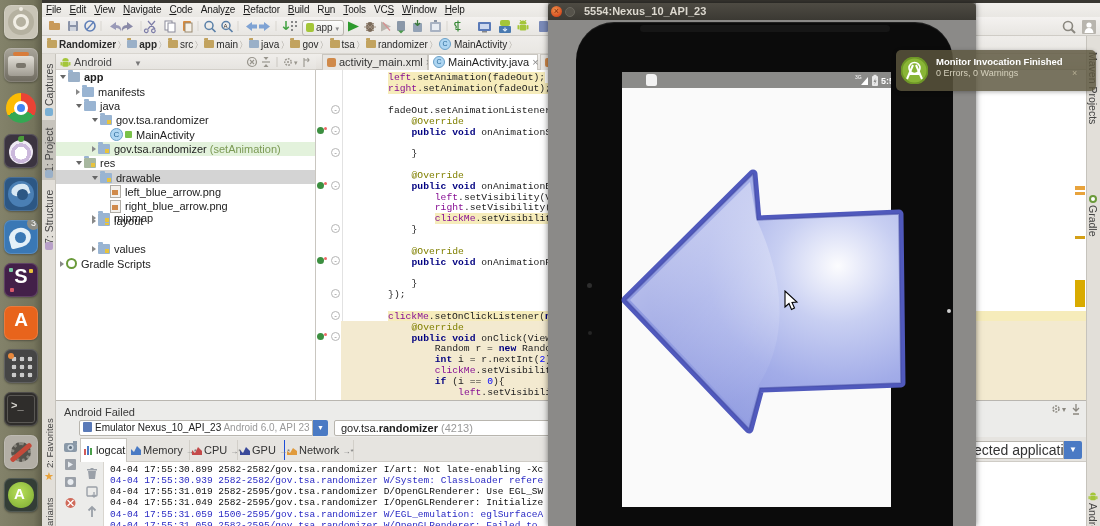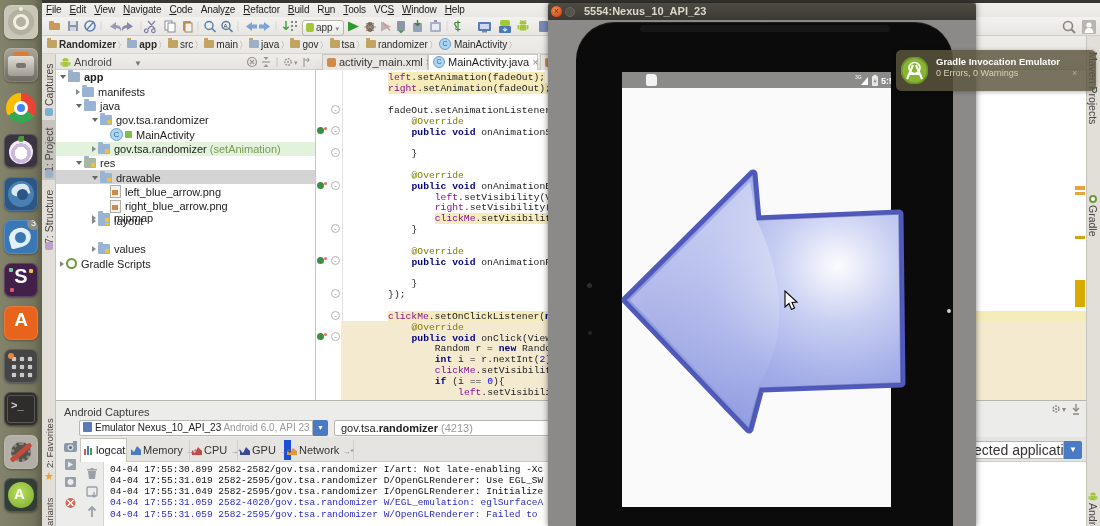--- a/index.html
+++ b/index.html
@@ -242,21 +242,21 @@
 <div class="a vtxtR" style="left:1087px;top:205px;height:40px">Gradle</div>
 <svg class="a" style="left:1088px;top:492px" width="10" height="9" viewBox="0 0 12 11">
     <path d="M2.5 4 a3.5 3.5 0 0 1 7 0 Z" fill="#a4c639"></path>
     <rect x="2.5" y="4.6" width="7" height="5.5" rx="1.5" fill="#a4c639"></rect>
     <rect x="0.5" y="5" width="1.6" height="4" rx="0.8" fill="#a4c639"></rect>
     <rect x="9.9" y="5" width="1.6" height="4" rx="0.8" fill="#a4c639"></rect>
   </svg>
 <div class="a vtxtR" style="left:1087px;top:503px;height:24px;overflow:hidden">Andro</div>
 
 <div class="a" style="left:56px;top:400px;width:1030px;height:126px;background:#ececea;border-top:1px solid #b9b6b0;box-sizing:border-box"></div>
-<div class="a" style="left:64px;top:406px;width:150px;height:12px;color:#3a3a3a;font-size:11px">Android Captures</div>
+<div class="a" style="left:64px;top:406px;width:150px;height:12px;color:#3a3a3a;font-size:11px">Android Failed</div>
 <svg class="a" style="left:1050px;top:403px" width="34" height="13" viewBox="0 0 34 13">
     <circle cx="6" cy="6" r="3" fill="none" stroke="#8a877f" stroke-width="1.5" stroke-dasharray="2 1.2"></circle>
     <circle cx="6" cy="6" r="1" fill="#8a877f"></circle>
     <text x="12" y="9" font-size="8" fill="#8a877f">▾</text>
     <path d="M26 1 v7 m-3 -3 l3 3 l3 -3 M23 11 h6" stroke="#8a877f" stroke-width="1.3" fill="none"></path>
   </svg>
 
 <div class="a" style="left:79px;top:420px;width:234px;height:16px;background:#fff;border:1px solid #b8b5ae;border-radius:2px 0 0 2px;box-sizing:border-box;line-height:14px;white-space:nowrap;overflow:hidden;font-size:10px"><span style="display:inline-block;width:9px;height:10px;background:#5a7ab8;border-radius:1px;margin:0 3px 2px 3px;vertical-align:middle"></span>Emulator Nexus_10_API_23 <span style="color:#999">Android 6.0, API 23</span></div>
 <div class="a" style="left:313px;top:420px;width:15px;height:16px;background:#4a7ac4;border-radius:0 2px 2px 0;color:#fff;font-size:7px;text-align:center;line-height:15px">▼</div>
 <div class="a" style="left:334px;top:420px;width:240px;height:16px;background:#fff;border:1px solid #b8b5ae;border-radius:2px;box-sizing:border-box;line-height:14px;padding-left:6px;white-space:nowrap">gov.tsa.<b>randomizer</b> <span style="color:#999">(4213)</span></div>
@@ -288,32 +288,33 @@
       <rect x="0" y="4" width="2" height="6" fill="#d05a5a"></rect>
       <rect x="3" y="1" width="2" height="9" fill="#4a7ac4"></rect>
       <rect x="6" y="3" width="2" height="7" fill="#4aa04a"></rect>
     </svg>logcat</div>
 <div class="a" style="left:129px;top:440px;width:60px;height:20px;line-height:20px;color:#333;white-space:nowrap;border-right:1px solid #d2cfc9"><svg width="10" height="10" style="vertical-align:middle;margin:0 2px 2px 2px">
       <path d="M0 10 L0 4 L3 7 L6 1 L10 5 L10 10 Z" fill="#4a7ac4"></path>
     </svg>Memory <span style="font-size:8px;color:#777">→*</span></div>
 <div class="a" style="left:190px;top:440px;width:47px;height:20px;line-height:20px;color:#333;white-space:nowrap;border-right:1px solid #d2cfc9"><svg width="10" height="10" style="vertical-align:middle;margin:0 2px 2px 2px">
       <path d="M0 10 L0 5 L3 8 L6 2 L10 6 L10 10 Z" fill="#c44a4a"></path>
     </svg>CPU <span style="font-size:8px;color:#777">→*</span></div>
-<div class="a" style="left:238px;top:440px;width:46px;height:20px;line-height:20px;color:#333;white-space:nowrap;border-right:7px solid #1d4ed8"><svg width="10" height="10" style="vertical-align:middle;margin:0 2px 2px 2px">
+<div class="a" style="left:238px;top:440px;width:46px;height:20px;line-height:20px;color:#333;white-space:nowrap;border-right:1px solid #1d4ed8"><svg width="10" height="10" style="vertical-align:middle;margin:0 2px 2px 2px">
       <path d="M0 10 L0 5 L3 8 L6 2 L10 6 L10 10 Z" fill="#3a4a9a"></path>
     </svg>GPU <span style="font-size:8px;color:#777">→*</span></div>
 <div class="a" style="left:285px;top:440px;width:68px;height:20px;line-height:20px;color:#333;white-space:nowrap;border-right:1px solid #d2cfc9"><svg width="10" height="10" style="vertical-align:middle;margin:0 2px 2px 2px">
       <path d="M0 10 L0 6 L3 8 L6 3 L10 6 L10 10 Z" fill="#e09a3c"></path>
     </svg>Network <span style="font-size:8px;color:#777">→*</span></div>
 
 <div class="a" style="left:104px;top:462px;width:982px;height:64px;background:#fff"></div>
 <div class="a mono" style="left:110px;top:463.5px;line-height:11.3px;color:#111">04-04 17:55:30.899 2582-2582/gov.tsa.randomizer I/art: Not late-enabling -Xc
+<span style="color:#2a2ac4">04-04 17:55:30.939 2582-2582/gov.tsa.randomizer W/System: ClassLoader refere</span>
 04-04 17:55:31.019 2582-2595/gov.tsa.randomizer D/OpenGLRenderer: Use EGL_SW
 04-04 17:55:31.049 2582-2595/gov.tsa.randomizer I/OpenGLRenderer: Initialize
-<span style="color:#2a2ac4">04-04 17:55:31.059 2582-4020/gov.tsa.randomizer W/EGL_emulation: eglSurfaceA</span>
+<span style="color:#2a2ac4">04-04 17:55:31.059 1500-2595/gov.tsa.randomizer W/EGL_emulation: eglSurfaceA</span>
 <span style="color:#2a2ac4">04-04 17:55:31.059 2582-2595/gov.tsa.randomizer W/OpenGLRenderer: Failed to</span></div>
 
 <div class="a" style="left:966px;top:441px;width:98px;height:18px;background:#fff;border:1px solid #b8b5ae;box-sizing:border-box;line-height:16px;color:#333;padding-left:7px;white-space:nowrap;overflow:hidden;font-size:14px;text-align:right;padding-right:2px">ected application</div>
 <div class="a" style="left:1064px;top:441px;width:18px;height:18px;background:#4a7ac4;border-radius:0 2px 2px 0;color:#fff;font-size:8px;text-align:center;line-height:17px">▼</div>
 
 <div class="a" style="left:548px;top:3px;width:428px;height:523px;background:#8b8a88;box-shadow:0 0 6px rgba(0,0,0,0.5)"></div>
 <div class="a" style="left:548px;top:3px;width:428px;height:17px;background:linear-gradient(#4e4b43,#3b3933);border-radius:4px 4px 0 0"></div>
 <div class="a" style="left:551px;top:6px;width:11px;height:11px;border-radius:50%;background:radial-gradient(circle at 40% 35%,#f0924a,#d4491e 75%);color:#7a2a10;font-size:9px;line-height:10px;text-align:center">×</div>
 <div class="a" style="left:565px;top:7px;width:10px;height:10px;border-radius:50%;background:#56534b;border:1px solid #6a675e;box-sizing:border-box"></div>
 <div class="a" style="left:584px;top:5px;width:220px;height:13px;color:#dcd8cf;font-weight:bold;font-size:11px">5554:Nexus_10_API_23</div>
@@ -361,21 +362,21 @@
  <path d="M2 1 L2 17 L6 13.5 L8.5 19.5 L11.5 18 L9 12.5 L14 12 Z" fill="#fff" stroke="#000" stroke-width="1.1"></path>
 </svg>
 
 <div class="a" style="left:896px;top:50px;width:200px;height:41px;background:rgba(93,87,62,0.83);border-radius:5px;box-shadow:0 1px 4px rgba(0,0,0,0.3)"></div>
 <svg class="a" style="left:901px;top:57px" width="27" height="27" viewBox="0 0 27 27">
  <circle cx="13.5" cy="13.5" r="13" fill="#89b536"></circle>
  <circle cx="13.5" cy="13.5" r="13" fill="none" stroke="#6e9627" stroke-width="2"></circle>
  <circle cx="13.5" cy="11" r="5.5" fill="none" stroke="#fff" stroke-width="1.6"></circle>
  <path d="M6 22 L12 8 M21 22 L15 8 M9 17 H18" stroke="#fff" stroke-width="2" fill="none"></path>
 </svg>
-<div class="a" style="left:936px;top:56px;width:160px;height:12px;color:#fff;font-weight:bold;font-size:9.5px">Gradle Invocation Emulator</div>
+<div class="a" style="left:936px;top:56px;width:160px;height:12px;color:#fff;font-weight:bold;font-size:9.5px">Monitor Invocation Finished</div>
 <div class="a" style="left:936px;top:68px;width:160px;height:11px;color:#d5d0bc;font-size:9px">0 Errors, 0 Warnings</div>
 <div class="a" style="left:1072px;top:68px;width:10px;height:10px;color:#b5ae93;font-size:9px">×</div>
 
 <div class="a" style="left:0;top:0;width:42px;height:526px;background:linear-gradient(90deg,#83826a,#75745c 80%,#5f5e4a)"></div>
 <div class="a" style="left:4px;top:5px;width:34px;height:34px;border-radius:7px;overflow:hidden;background:#c9c5b7;box-shadow:inset 0 0 0 1px rgba(255,255,255,0.15), 0 1px 2px rgba(0,0,0,0.3)">
     <span style="position:absolute;left:4px;top:4px;width:26px;height:26px;border-radius:50%;background:#b5b1a0"></span>
     <span style="position:absolute;left:9px;top:9px;width:16px;height:16px;border-radius:50%;border:3px solid #f1eee4;box-sizing:border-box"></span>
     <span style="position:absolute;left:15px;top:2px;width:4px;height:4px;border-radius:50%;background:#f1eee4"></span>
   </div>
 <div class="a" style="left:4px;top:48px;width:34px;height:34px;border-radius:7px;overflow:hidden;background:linear-gradient(#a9a59a,#6f6b60);box-shadow:inset 0 0 0 1px rgba(255,255,255,0.15), 0 1px 2px rgba(0,0,0,0.3)">

